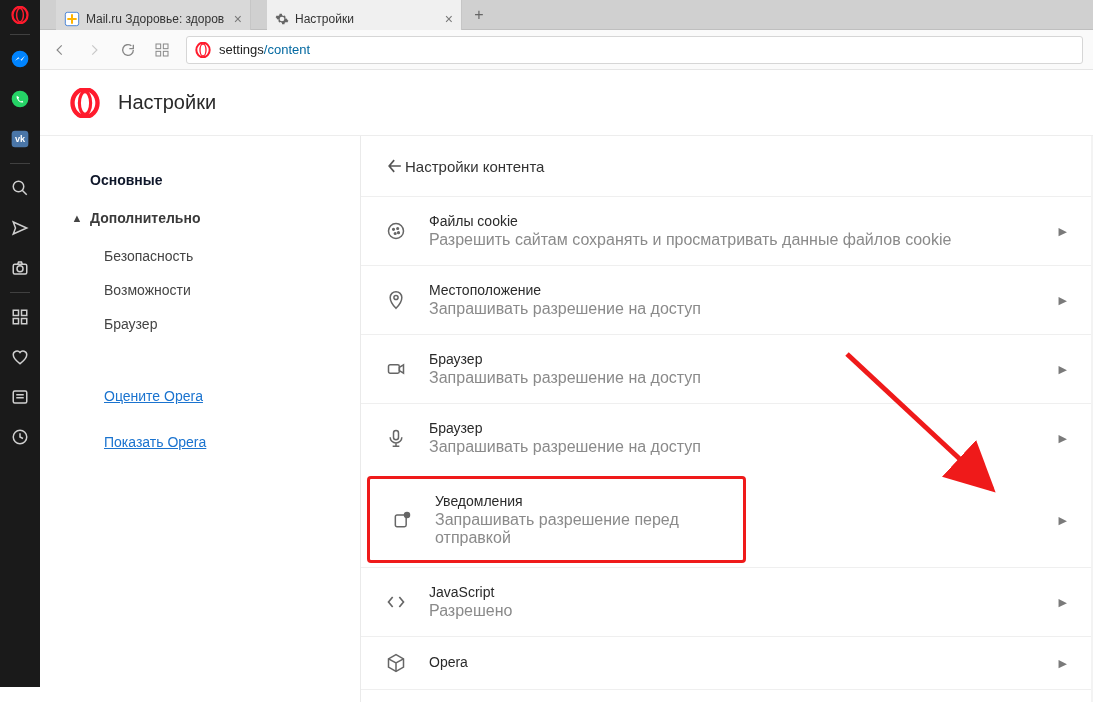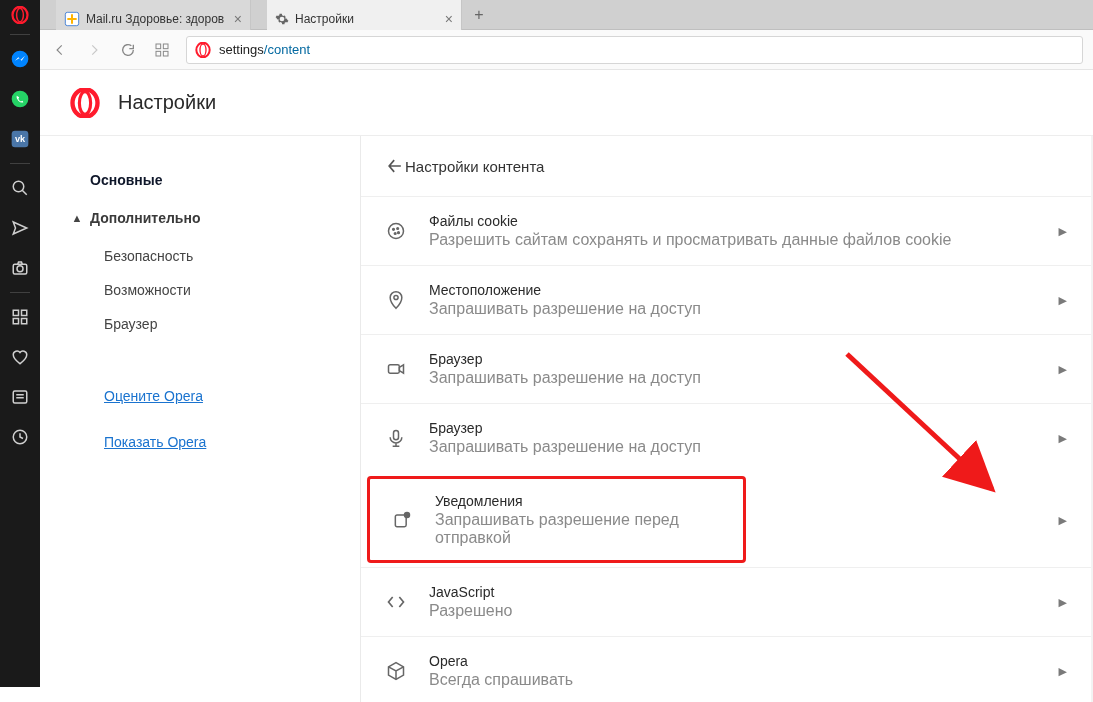--- a/index.html
+++ b/index.html
@@ -338,21 +338,20 @@
 
         <div class="row">
           <span class="row-ico">
               <svg width="20" height="20" viewBox="0 0 24 24" fill="none" stroke="#666" stroke-width="1.8">
                 <path d="M3 7 l9-5 9 5 v10 l-9 5 -9-5 z"></path>
                 <path d="M3 7 l9 5 9-5 M12 12 v10"></path>
               </svg>
             </span>
           <div class="row-text">
               <div class="row-title">Opera</div>
-              <div class="row-sub">Всегда спрашивать</div>
             </div>
           <span class="chev-r">▶</span>
         </div>
 
         <div class="row">
           <span class="row-ico">
               <svg width="20" height="20" viewBox="0 0 24 24" fill="none" stroke="#666" stroke-width="1.8">
                 <rect x="3" y="4" width="18" height="16" rx="2"></rect>
                 <circle cx="9" cy="10" r="2"></circle>
                 <path d="M3 18 l6-6 4 4 3-3 5 5"></path>

